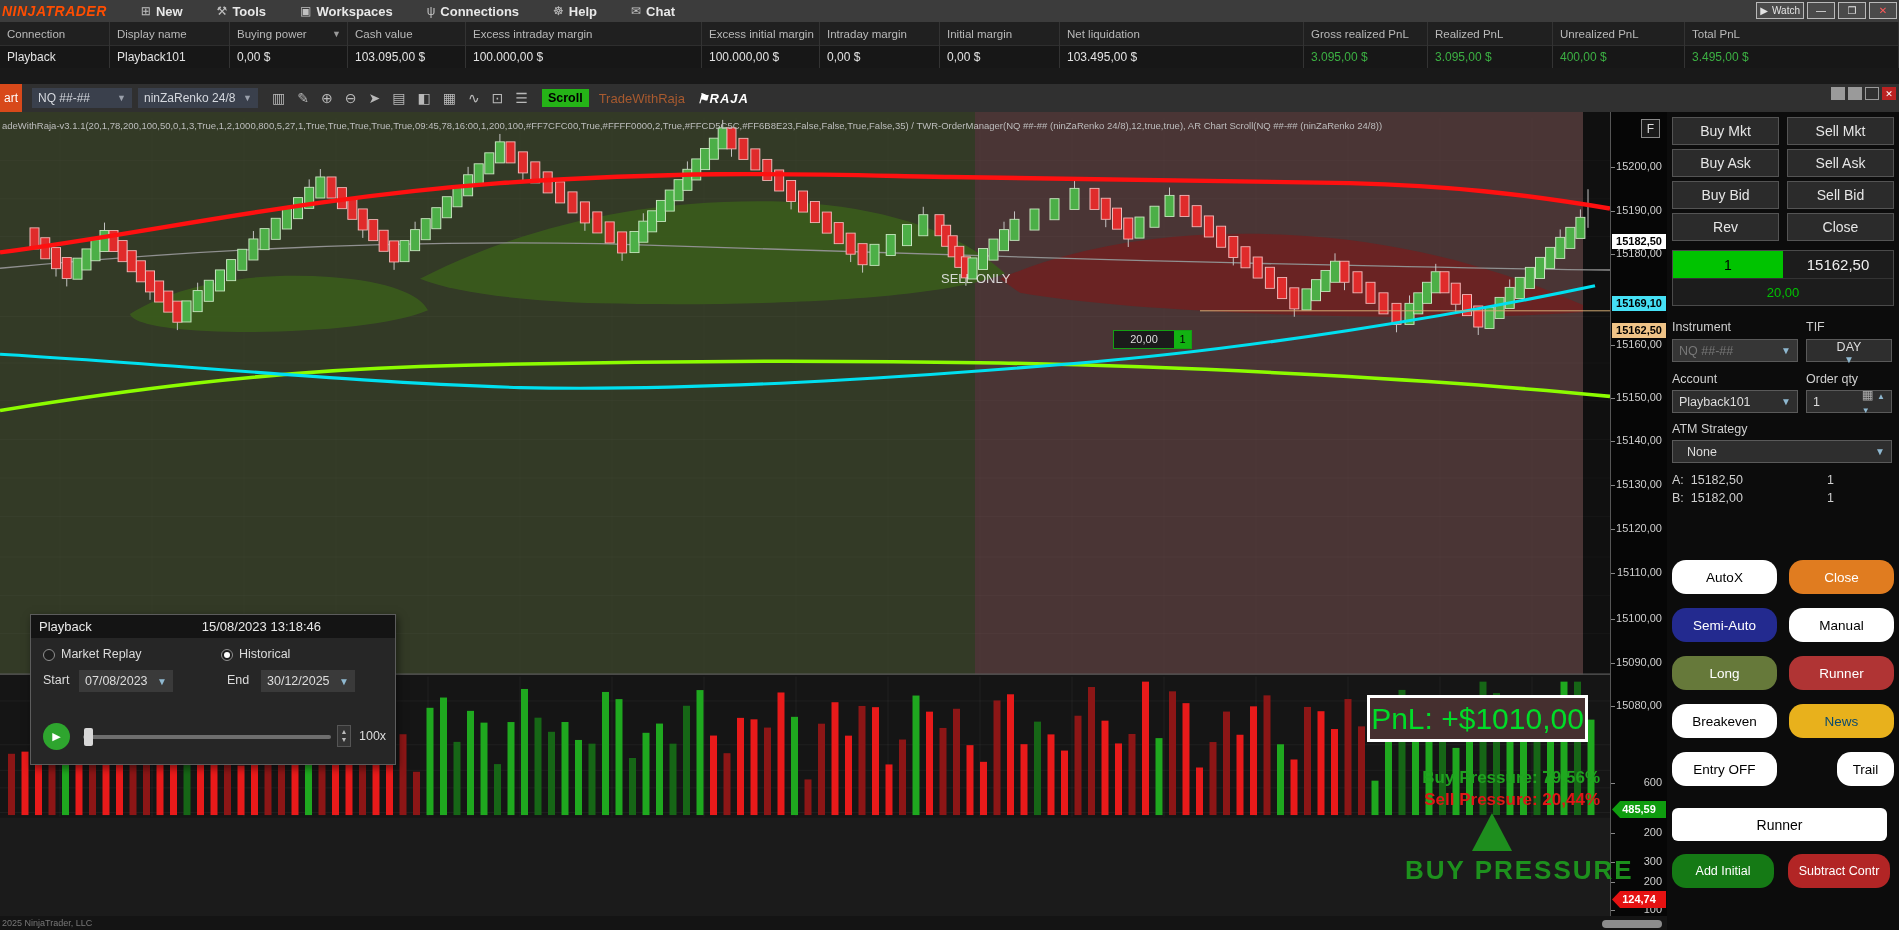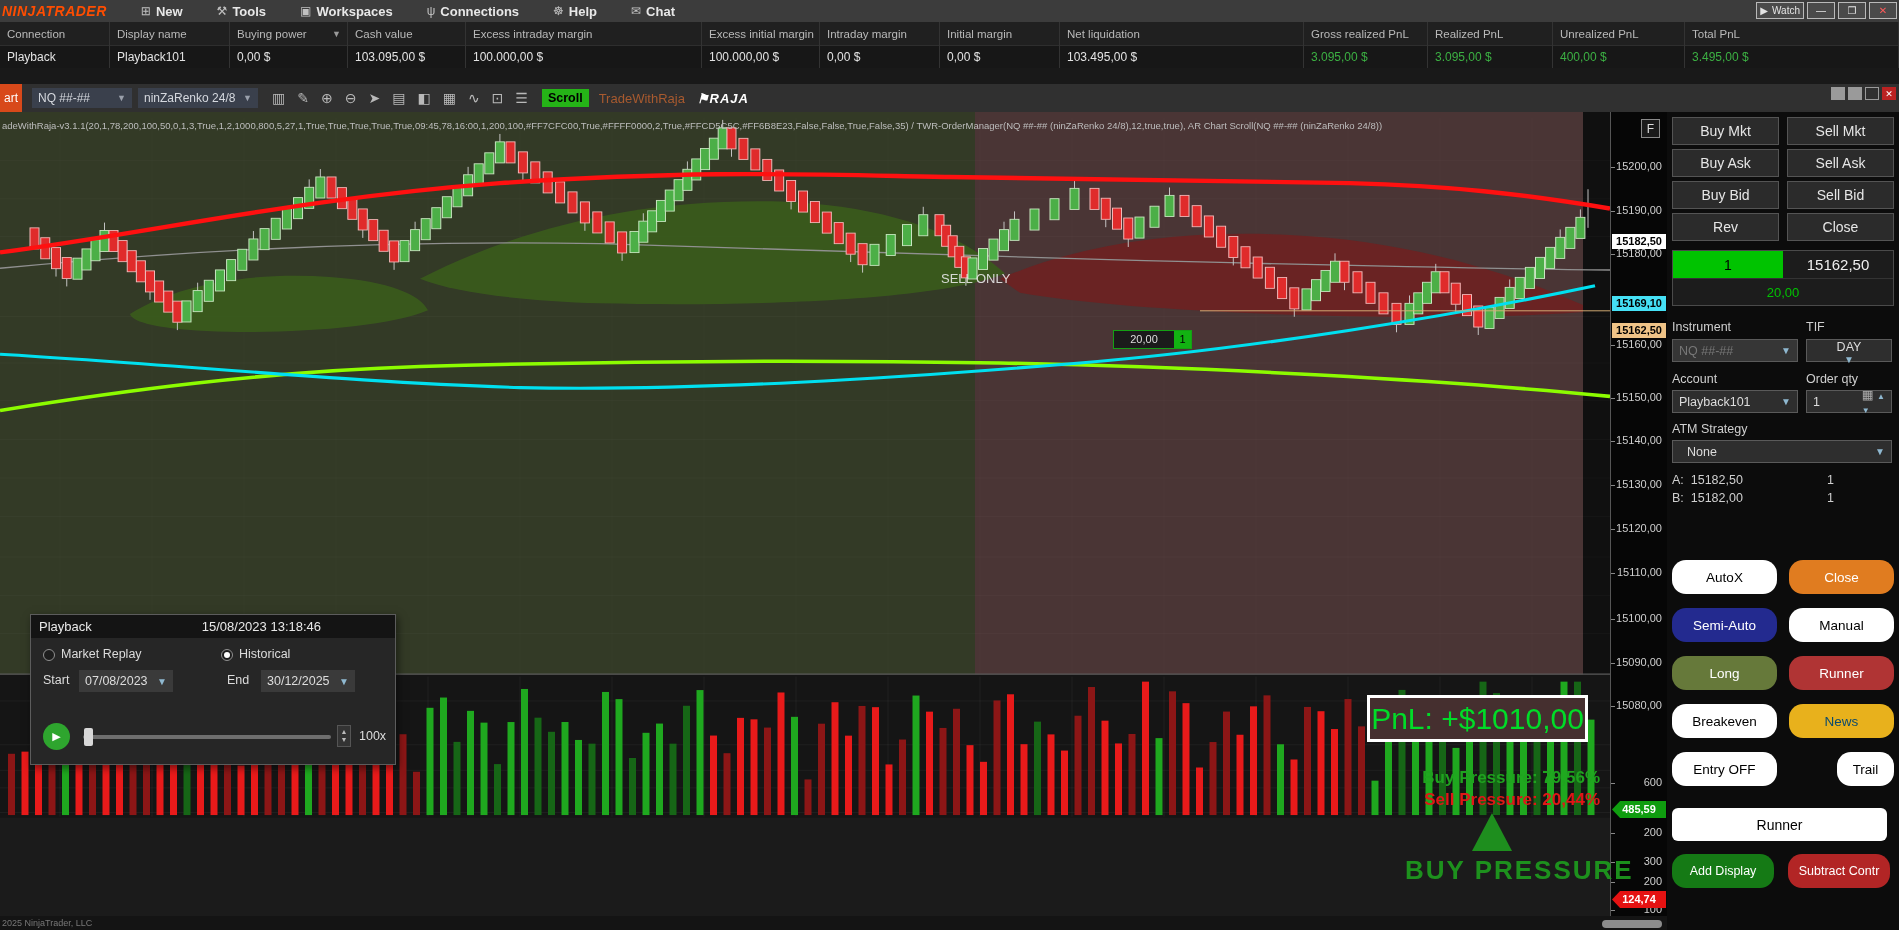--- a/index.html
+++ b/index.html
@@ -724,21 +724,21 @@
         <div class="abtn" style="background: rgb(255, 255, 255); color: rgb(0, 0, 0);">Manual</div>
         <div class="abtn" style="background: rgb(102, 121, 58); color: rgb(255, 255, 255);">Long</div>
         <div class="abtn" style="background: rgb(176, 52, 52); color: rgb(255, 255, 255);">Runner</div>
         <div class="abtn" style="background: rgb(255, 255, 255); color: rgb(0, 0, 0);">Breakeven</div>
         <div class="abtn" style="background: rgb(232, 177, 28); color: #0c4a6e;">News</div>
         <div class="abtn" style="background: rgb(255, 255, 255); color: rgb(0, 0, 0);">Entry OFF</div>
         <div class="abtn" style="background: rgb(255, 255, 255); color: rgb(0, 0, 0); margin-left: 48px;">Trail</div>
       </div>
     <div id="runner-btn">Runner</div>
     <div id="bottom-btns">
-        <div class="bbtn" style="background: rgb(21, 122, 21); color: rgb(255, 255, 255);">Add Display</div>
+        <div class="bbtn" style="background: rgb(21, 122, 21); color: rgb(255, 255, 255);">Add Initial</div>
         <div class="bbtn" style="background: rgb(178, 37, 37); color: rgb(255, 255, 255);">Subtract Contr</div>
       </div>
   </div>
 
   <div class="abs" id="playback">
     <div id="pb-head">
       <span id="pb-title">Playback</span>
       <span id="pb-time">15/08/2023 13:18:46</span>
     </div>
     <span class="radio" style="left:12px;top:34px;"></span>

